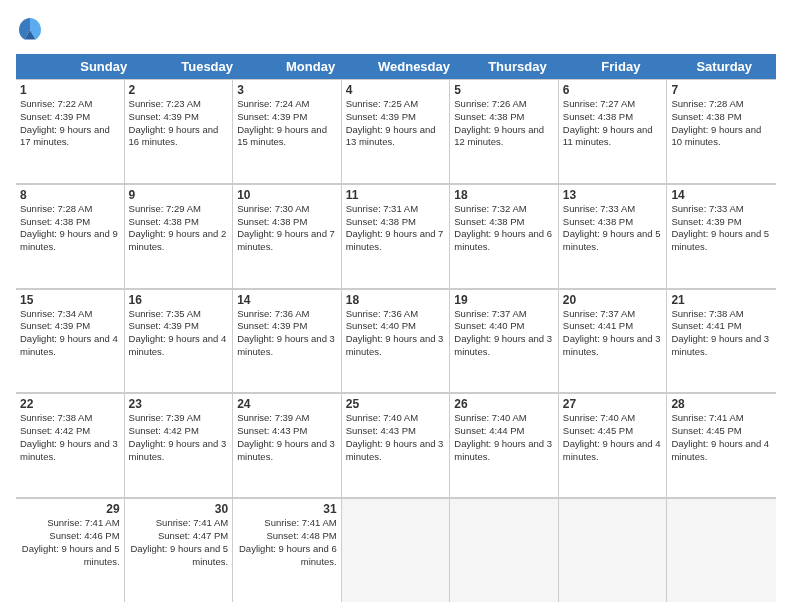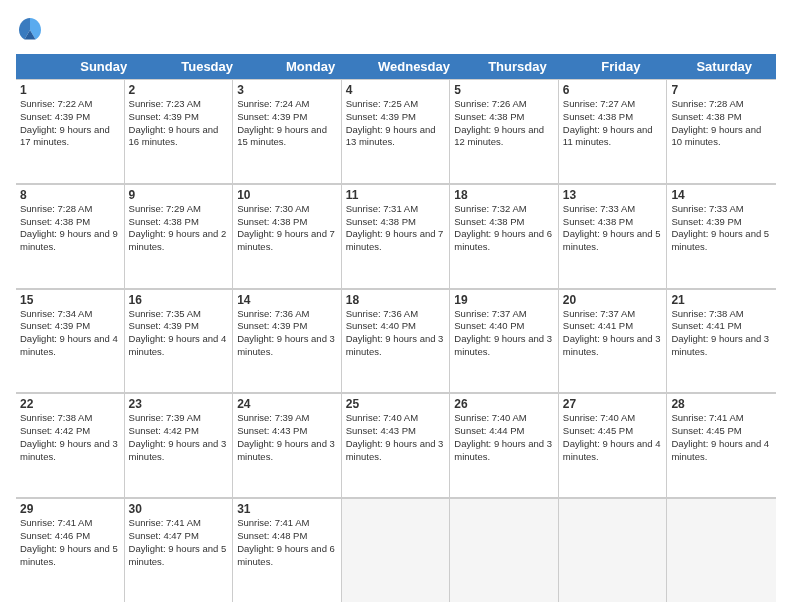--- a/index.html
+++ b/index.html
@@ -83,20 +83,21 @@
       flex-direction: column;
     }
     .cal-row {
       display: grid;
       grid-template-columns: repeat(7, 1fr);
       flex: 1;
       border-bottom: 1px solid #ccc;
     }
     .cal-row:last-child {
       border-bottom: none;
+      text-align: right;
     }
     .cal-cell {
       border-right: 1px solid #ccc;
       border-top: 1px solid #ccc;
       padding: 3px 4px;
       font-size: 9.5px;
       color: #333;
       overflow: hidden;
       background: #fff;
     }

